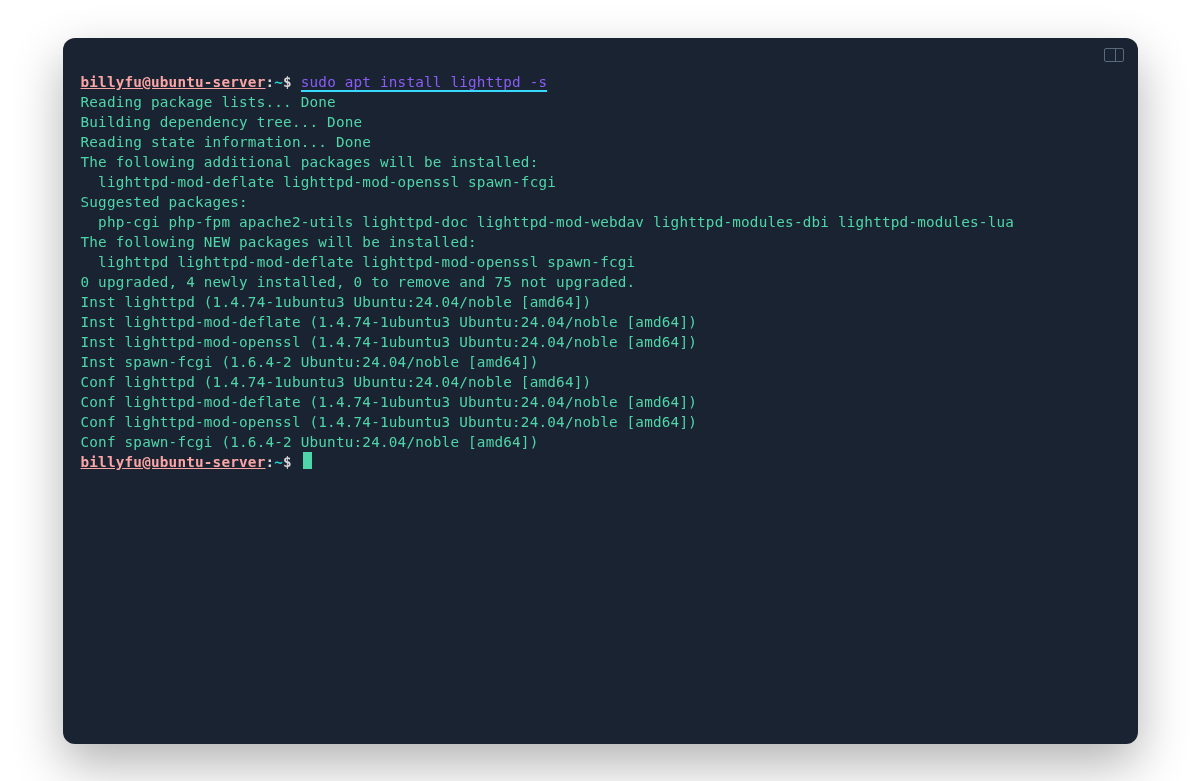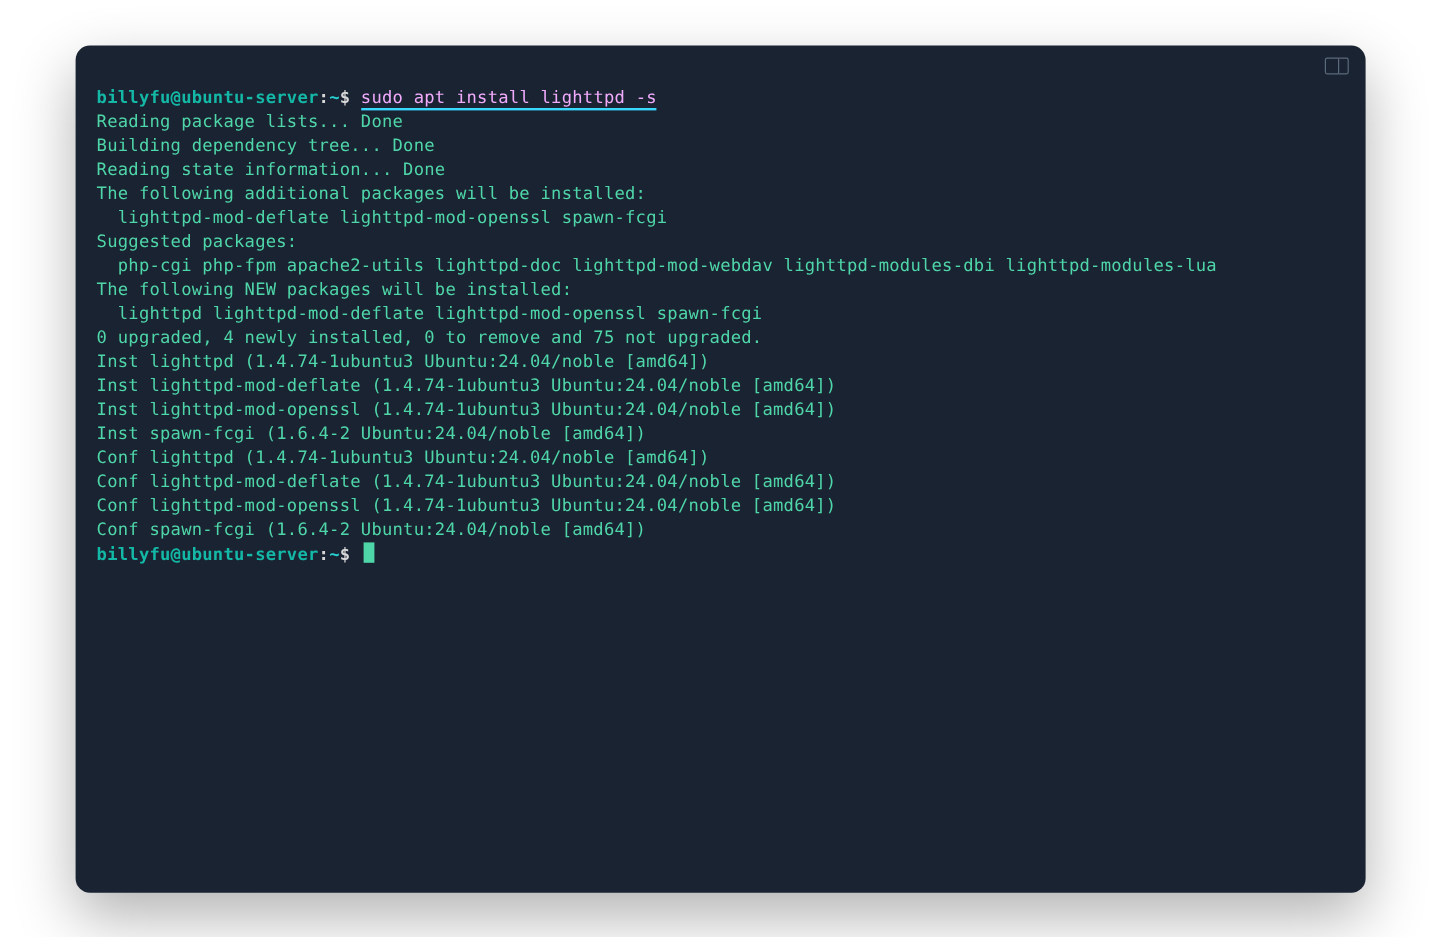--- a/index.html
+++ b/index.html
@@ -39,25 +39,25 @@
     }
     .terminal-content {
       padding: 34px 18px 18px 18px;
       font-family: "Menlo", "Monaco", "Consolas", monospace;
       font-size: 14.3px;
       line-height: 20px;
       letter-spacing: 0.2px;
       color: #4fd6a8;
       white-space: pre;
     }
-    .prompt-host { color: #14b8a6; font-weight: bold; }
+    .prompt-host { color: #fca5a5; font-weight: bold; text-decoration: underline; }
     .prompt-sep  { color: #d6d6d6; font-weight: bold; }
     .prompt-path { color: #26d0ce; font-weight: bold; }
     .prompt-sym  { color: #d6d6d6; font-weight: bold; }
-    .cmd-input   { color: #f0abfc; }
+    .cmd-input   { color: #8b5cf6; }
     .cmd-underline { border-bottom: 2px solid #39d8ff; padding-bottom: 0px; }
     .cursor-block {
       display: inline-block;
       width: 9px;
       height: 17px;
       background: #4fd6a8;
       vertical-align: -2px;
       margin-left: 2px;
     }
     .line { display: block; }

